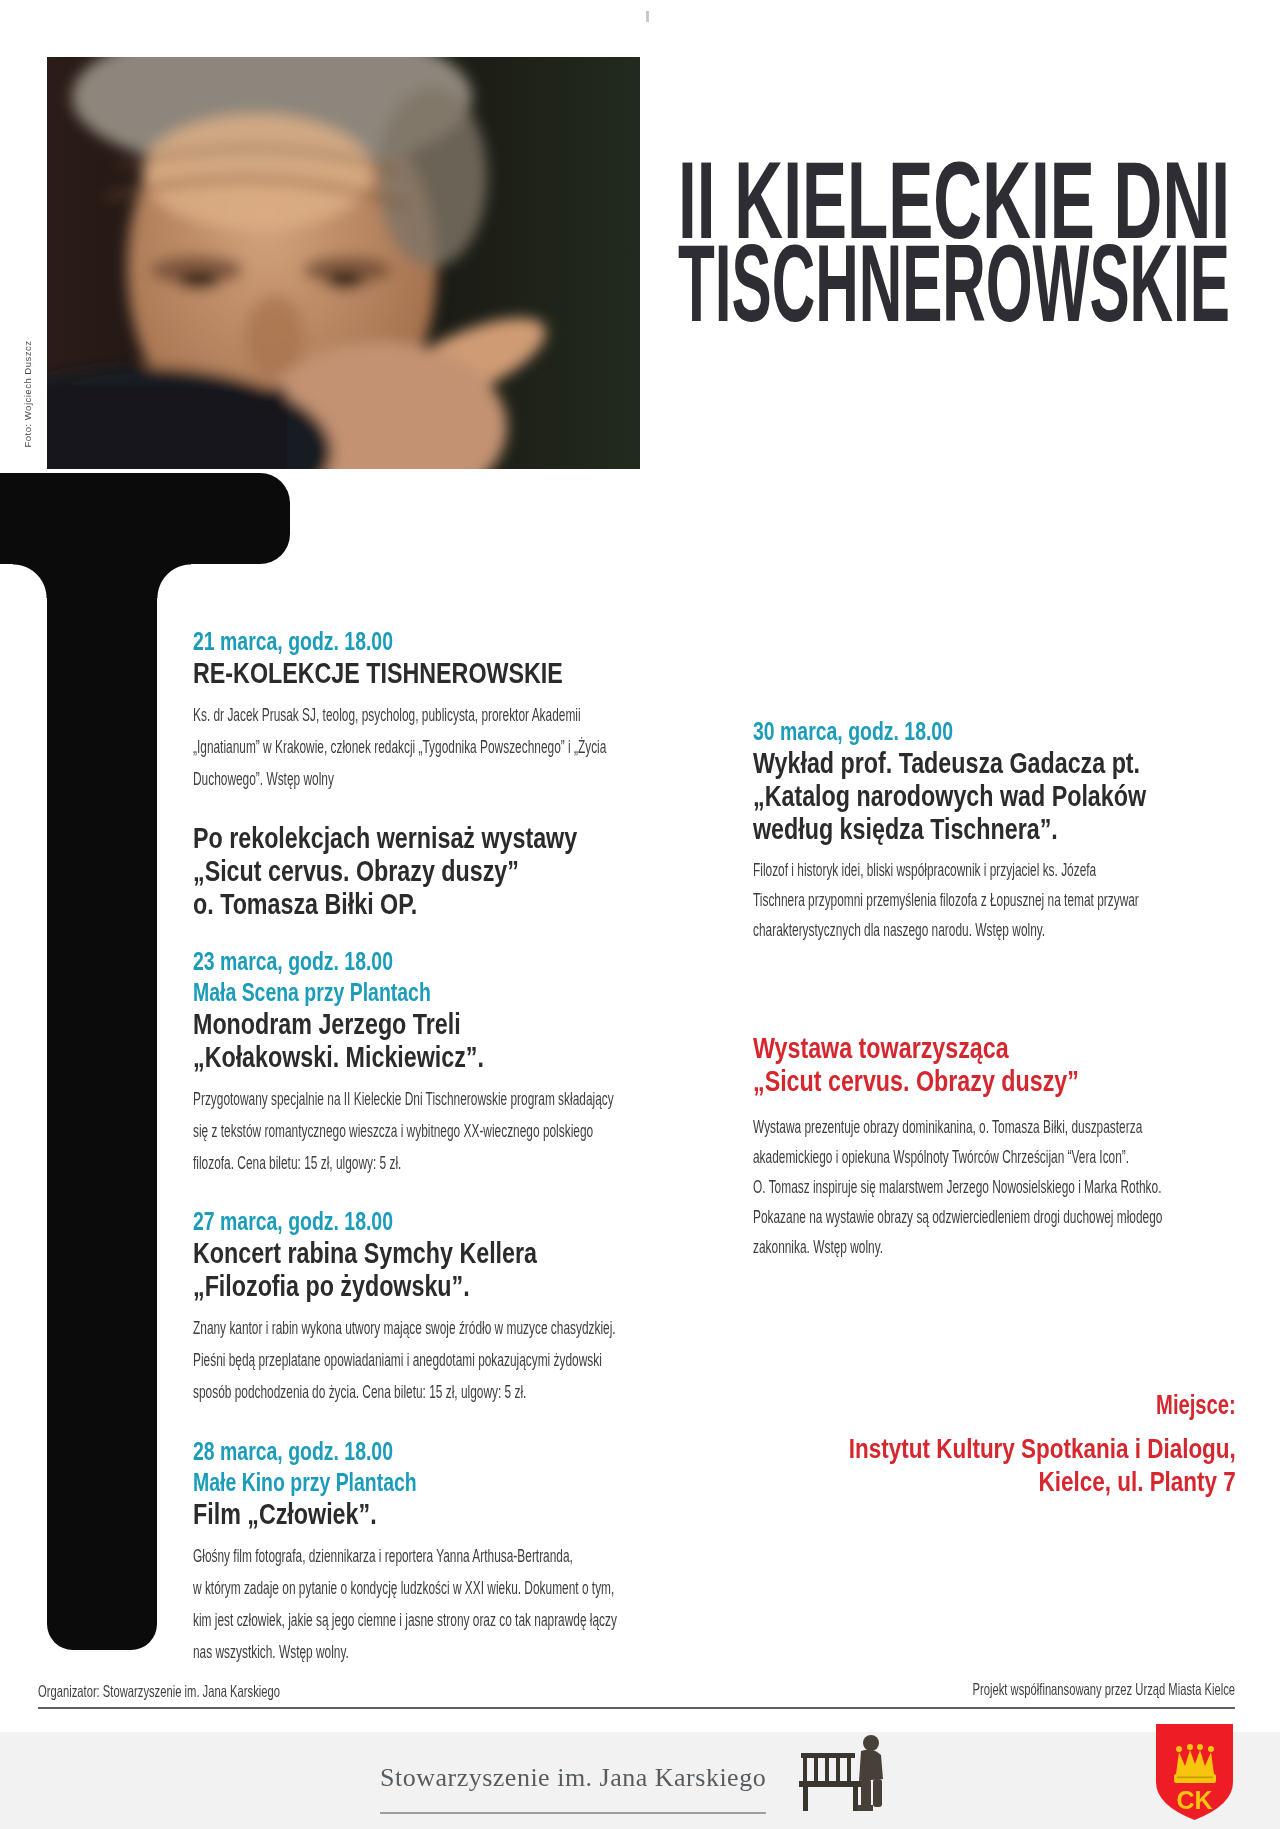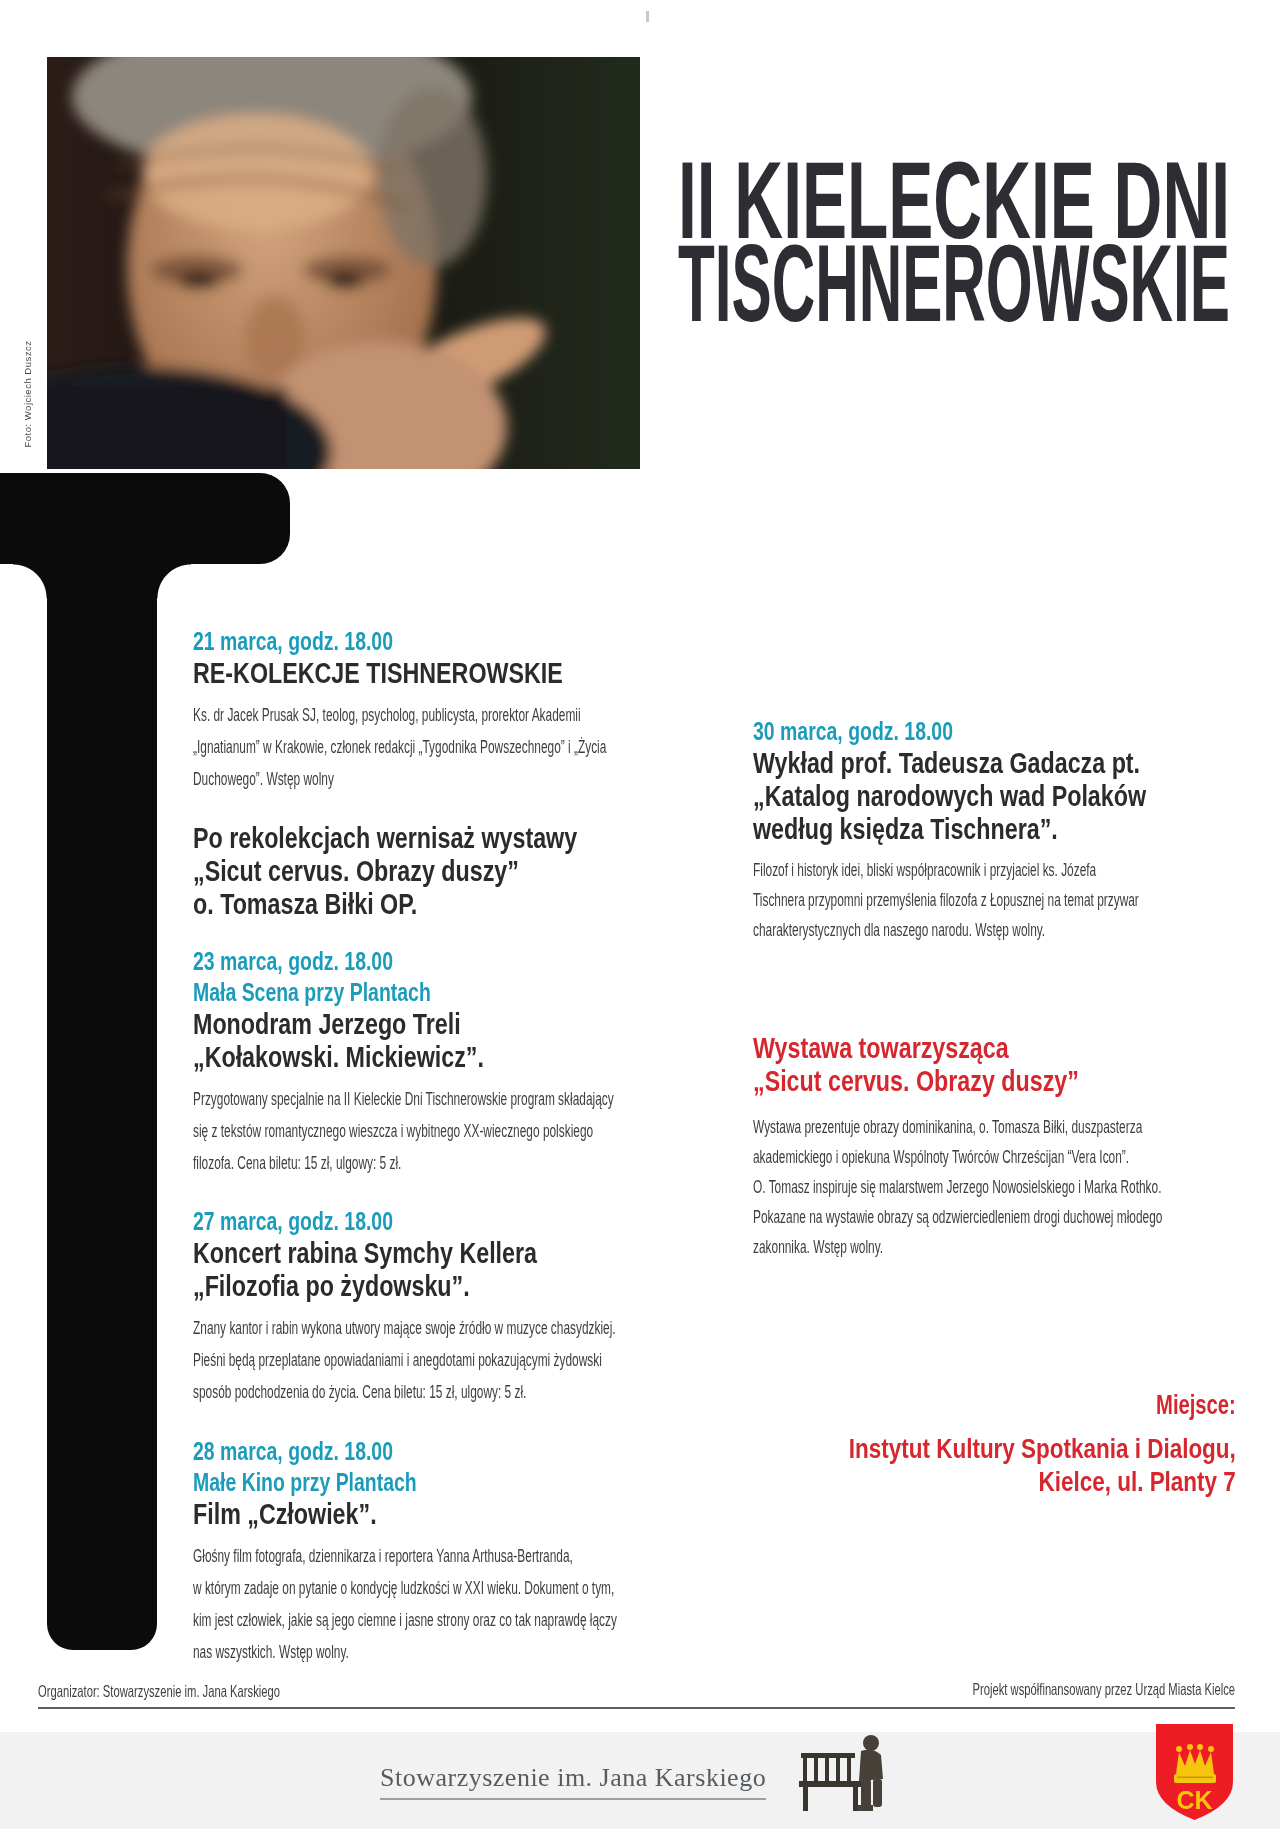--- a/index.html
+++ b/index.html
@@ -56,21 +56,21 @@
 
   
   .organizer{left:38px;top:1682px;font-size:16.5px;color:#3f3f3f;
     transform:scaleX(.68);transform-origin:0 0;white-space:nowrap;}
   .funding{right:45px;top:1680px;font-size:16.5px;color:#3f3f3f;
     transform:scaleX(.68);transform-origin:100% 0;white-space:nowrap;}
   .rule{left:38px;top:1707px;width:1197px;height:2px;background:#5f5f5f;}
   .footer-band{left:0;top:1732px;width:1280px;height:97px;background:#f2f2f2;}
   .association{
     left:380px;top:1763px;font-family:"Liberation Serif",serif;font-size:26px;
-    color:#575c60;letter-spacing:.5px;border-bottom:2px solid #9aa0a3;padding-bottom:5px;
+    color:#575c60;letter-spacing:.5px;border-bottom:2px solid #9aa0a3;padding-bottom:19px;
     white-space:nowrap;}
   .bench{left:795px;top:1731px;}
   .crest{left:1152px;top:1722px;}
 </style>
 </head>
 <body>
 
 <div id="poster">
 
   <div class="abs fold-mark"></div>

